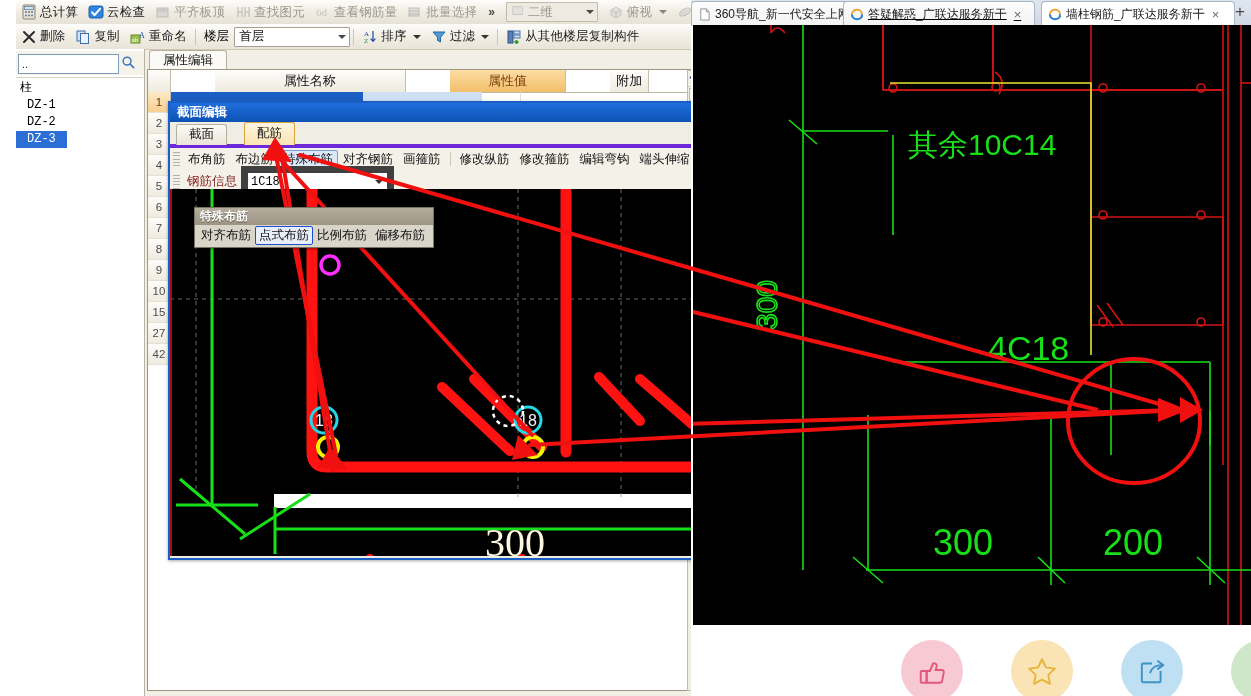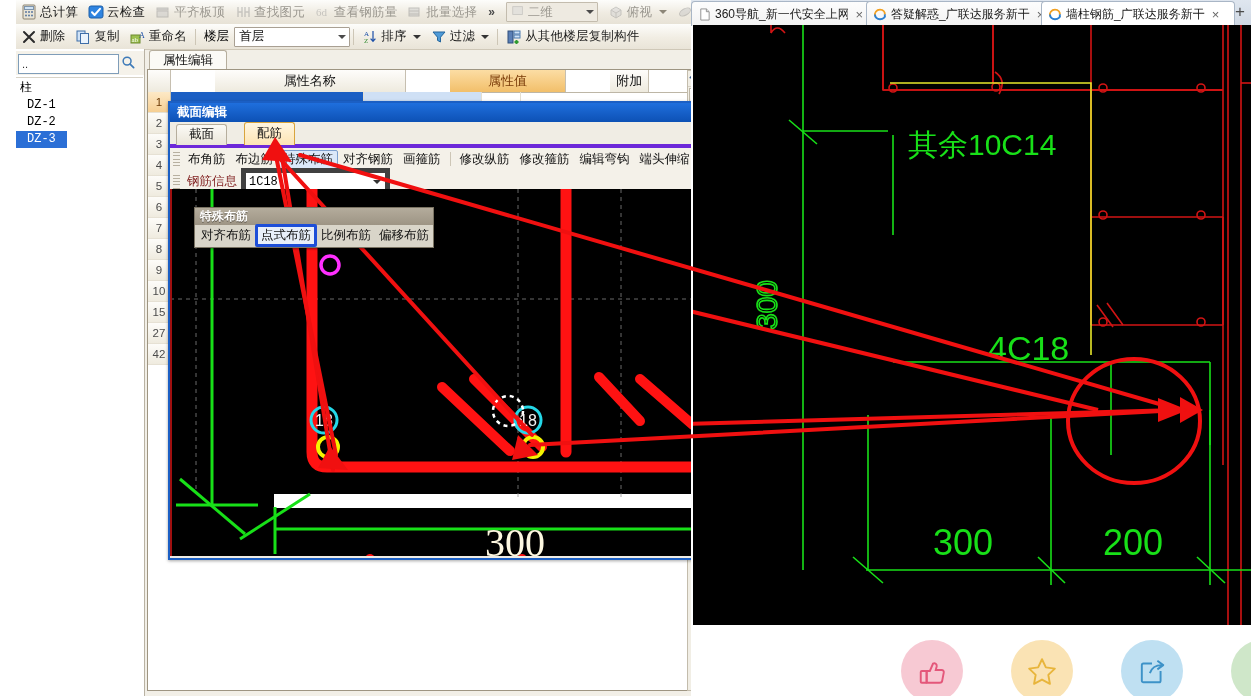--- a/index.html
+++ b/index.html
@@ -99,34 +99,34 @@
   .dlg-toolrow{height:22px;display:flex;align-items:center;border-top:4px solid #6d28d9;background:#f4f1e9;white-space:nowrap;}
   .grip{width:7px;height:14px;margin:0 3px;display:flex;flex-direction:column;justify-content:space-between;}
   .grip i{display:block;height:1px;background:#b7b0a0;}
   .dbtn{font-size:12.5px;padding:1px 5px;color:#111;}
   .dbtn.active{border:1px solid #7d9fce;background:#dbe8f9;border-radius:2px;padding:0 4px;}
   .dsep{width:1px;height:14px;background:#cdc6b6;margin:0 4px;}
   .dlg-row2{height:23px;display:flex;align-items:center;background:#f4f1e9;border-bottom:1px solid #c9c2b2;}
   .lbl{font-size:12.5px;padding:0 4px;color:#7f1d1d;}
   .rebar-combo{
     display:inline-flex;align-items:center;height:18px;width:136px;background:#fff;
-    border:5px solid #404040;position:relative;font-family:"Liberation Mono","DejaVu Sans Mono",monospace;
+    border:7px solid #404040;position:relative;font-family:"Liberation Mono","DejaVu Sans Mono",monospace;
     font-size:12px;color:#000;padding-left:3px;
   }
   .rebar-combo .arrow{position:absolute;right:4px;top:50%;transform:translateY(-50%);
     width:0;height:0;border-left:4px solid transparent;border-right:4px solid transparent;border-top:4px solid #333;}
 
   .canvas{position:absolute;left:0;top:86px;width:523px;height:367px;background:#000;overflow:hidden;}
 
   
   .palette{position:absolute;left:24px;top:104px;width:238px;height:39px;background:#d9d5c9;border:1px solid #7a7363;box-shadow:1px 1px 2px rgba(0,0,0,.4);z-index:30;}
   .palette-title{height:17px;background:linear-gradient(#b4ac9c,#9d9484);color:#fff;font-weight:bold;font-size:12px;line-height:17px;padding-left:5px;text-shadow:0 1px 0 #5a5347;}
   .palette-body{height:21px;display:flex;align-items:center;padding-left:2px;}
   .pbtn{font-size:12.5px;padding:13px 4px;color:#111;}
-  .pbtn.active{border:3px solid #1d4ed8;background:#e8effa;border-radius:2px;padding:0 3px;}
+  .pbtn.active{border:1px solid #1d4ed8;background:#e8effa;border-radius:2px;padding:0 3px;}
 
   
   .browser{position:absolute;left:691px;top:0;width:560px;height:696px;background:#fff;}
   .tabbar{position:absolute;left:0;top:0;width:560px;height:25px;background:linear-gradient(#dfe6ef,#cfd8e4);border-bottom:1px solid #9fb0c4;}
   .btab{position:absolute;top:1px;height:24px;background:linear-gradient(#fdfdfd,#f2f2f2);border:1px solid #a9b6c6;border-bottom:none;border-radius:4px 4px 0 0;display:flex;align-items:center;padding:0 4px 0 6px;gap:4px;overflow:hidden;}
   .btab .ttl{font-size:12px;color:#1a1a1a;white-space:nowrap;overflow:hidden;text-overflow:clip;max-width:150px;}
   .btab .x{font-size:13px;color:#666;line-height:1;padding:0 3px;}
   .newtab{position:absolute;right:6px;top:4px;font-size:17px;color:#4b4b4b;line-height:16px;}
   .cadview{position:absolute;left:2px;top:25px;width:558px;height:600px;background:#000;overflow:hidden;}
   .page-bottom{position:absolute;left:0;top:625px;width:560px;height:71px;background:#fff;}
@@ -565,21 +565,21 @@
       <div class="btab" style="left:0px;width:168px;">
         <span class="ico" style="width:13px;height:13px;">
           <svg viewBox="0 0 14 14" width="13" height="13">
               <path d="M3 1 h6 l3 3 v9 H3 Z" fill="#fff" stroke="#8f8f8f"></path>
               <path d="M9 1 v3 h3" fill="#dcdcdc" stroke="#8f8f8f"></path>
             </svg>
         </span>
         <span class="ttl">360导航_新一代安全上网导</span>
         <span class="x">×</span>
       </div>
-      <div class="btab" style="left:175px;width:180px;">
+      <div class="btab" style="left:152px;width:180px;text-decoration:underline;">
         <span class="ico" style="width:14px;height:14px;">
           <svg viewBox="0 0 16 16" width="14" height="14">
               <path d="M2.5 10.5 C1 7 4 3 8 3 c4 0 6.2 3 5.3 5.8" fill="none" stroke="#f2a020" stroke-width="2"></path>
               <path d="M13.4 8.4 C14.6 11.8 11.6 14 8 14 C4.6 14 2.2 11.6 2.3 8.6" fill="none" stroke="#2b7fd1" stroke-width="2.2"></path>
             </svg>
         </span>
         <span class="ttl">答疑解惑_广联达服务新干</span>
         <span class="x">×</span>
       </div>
       <div class="btab" style="left:350px;width:182px;background:#fff;border-bottom:1px solid #fff;">

